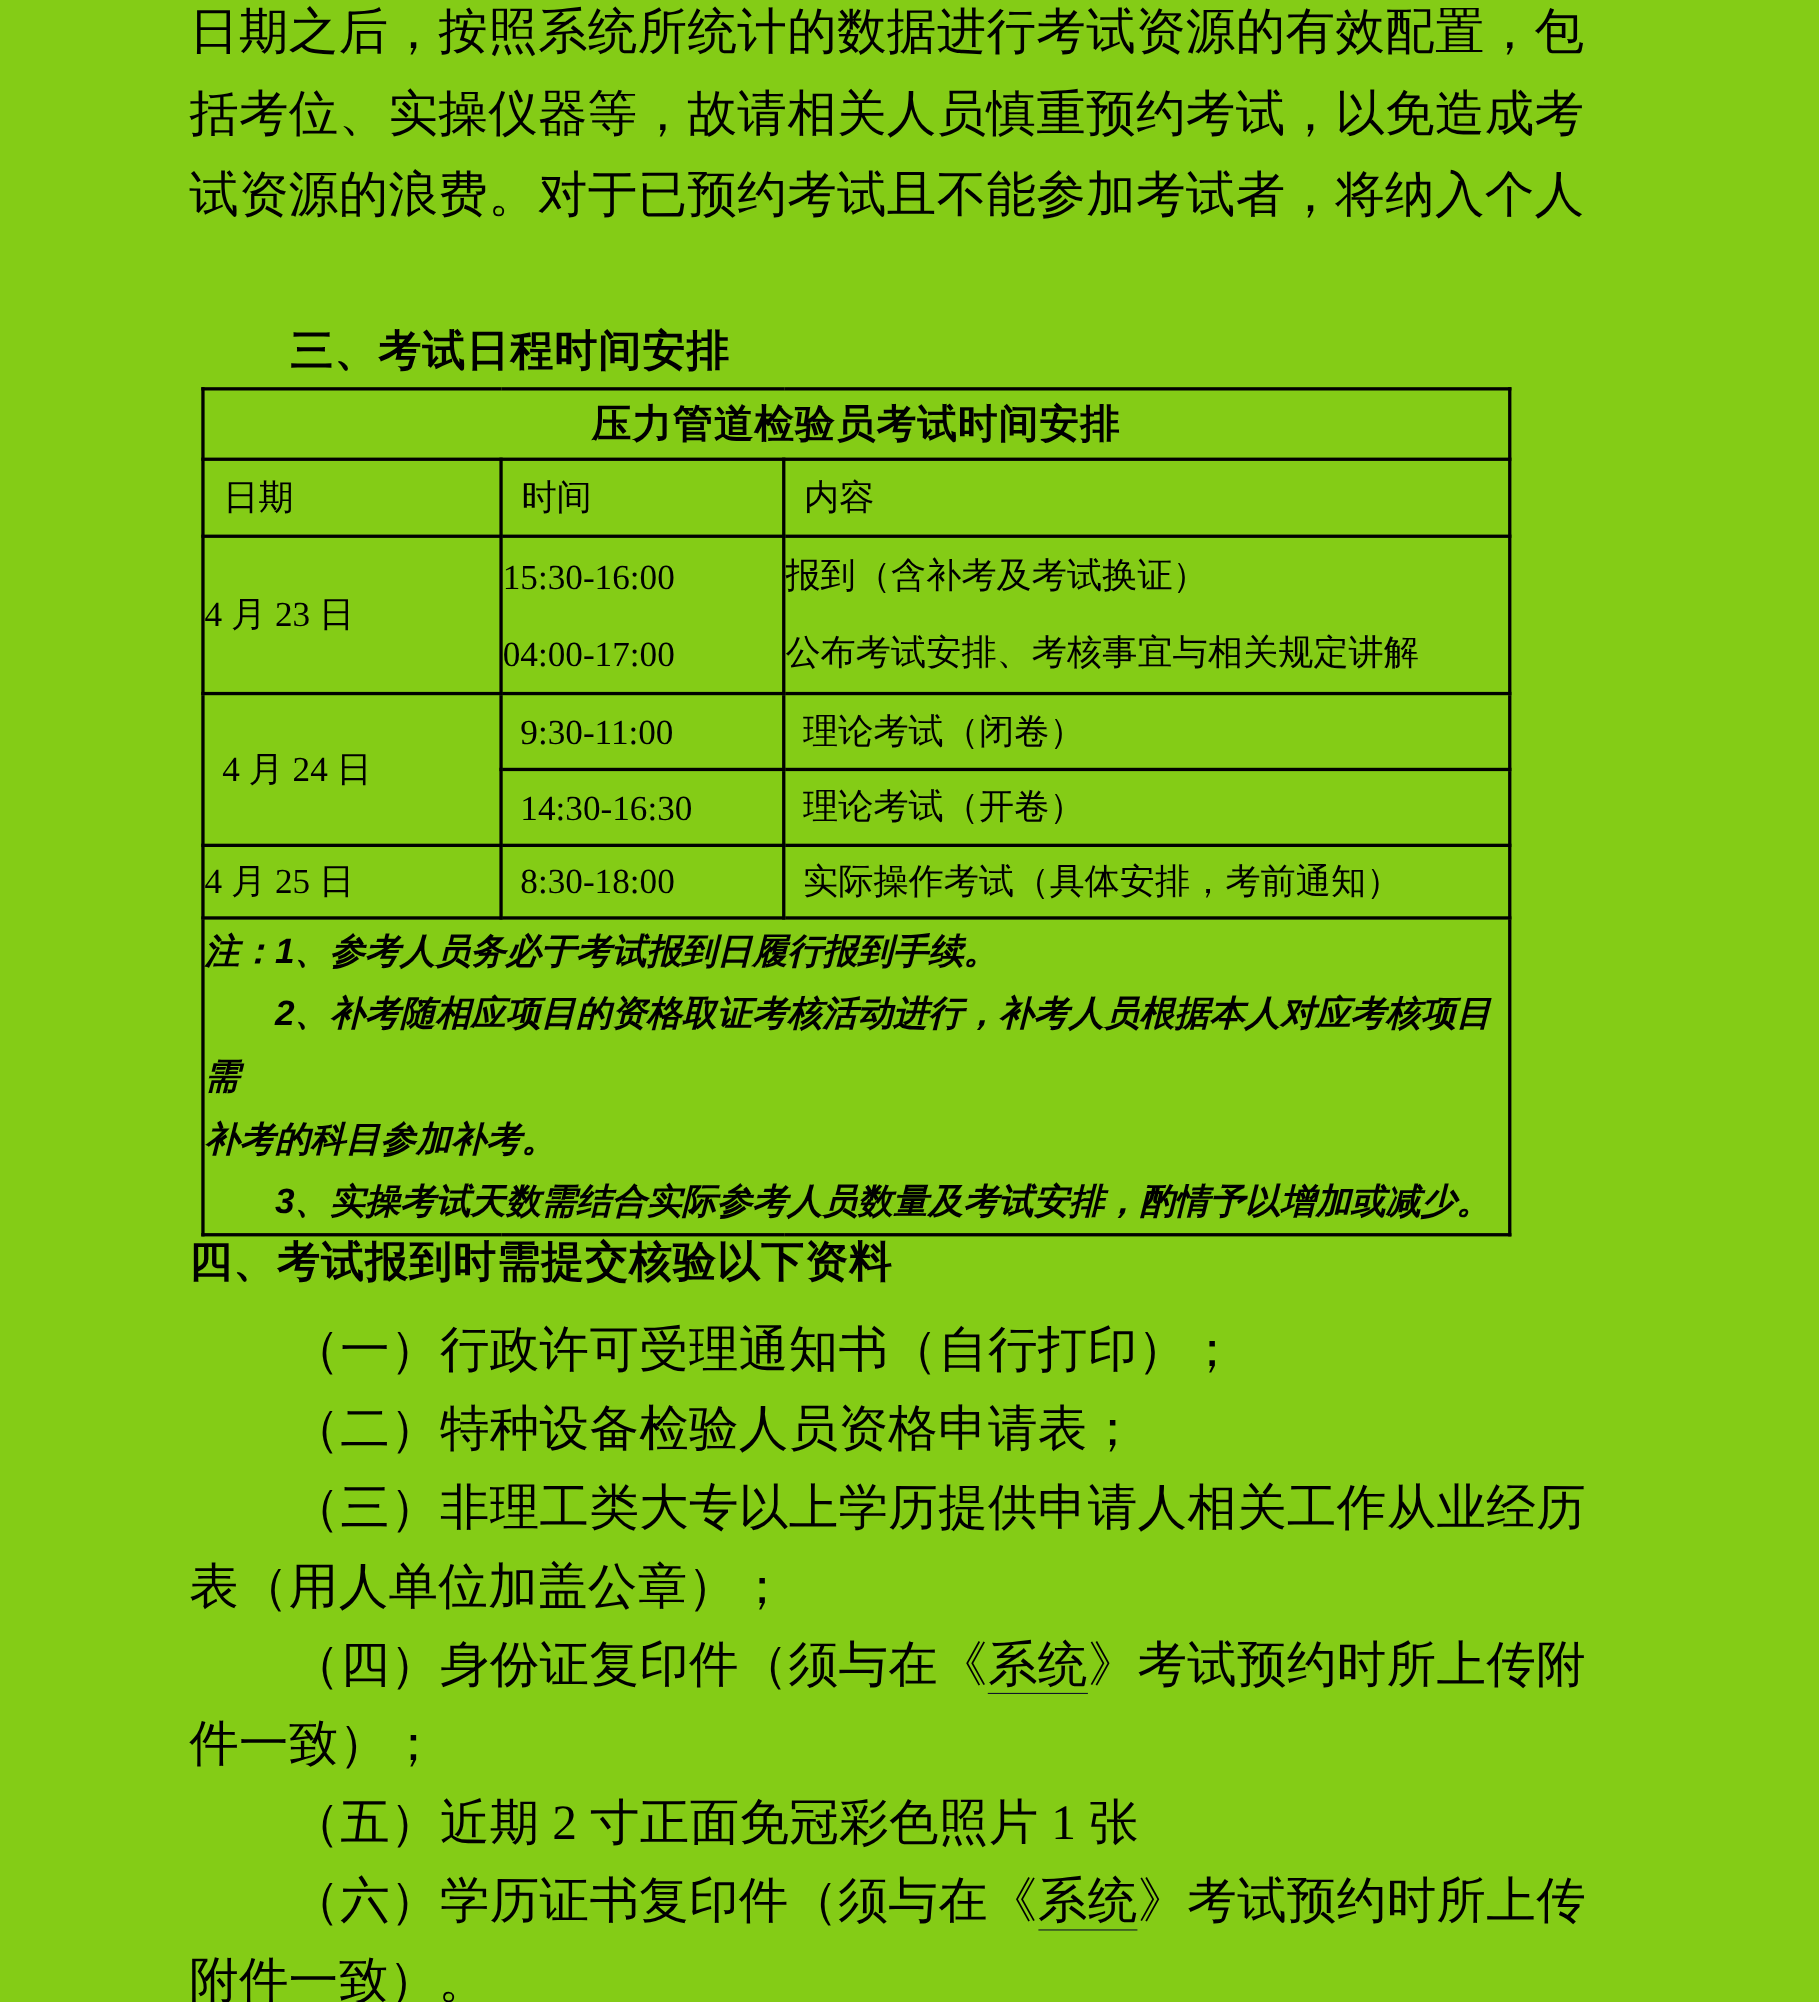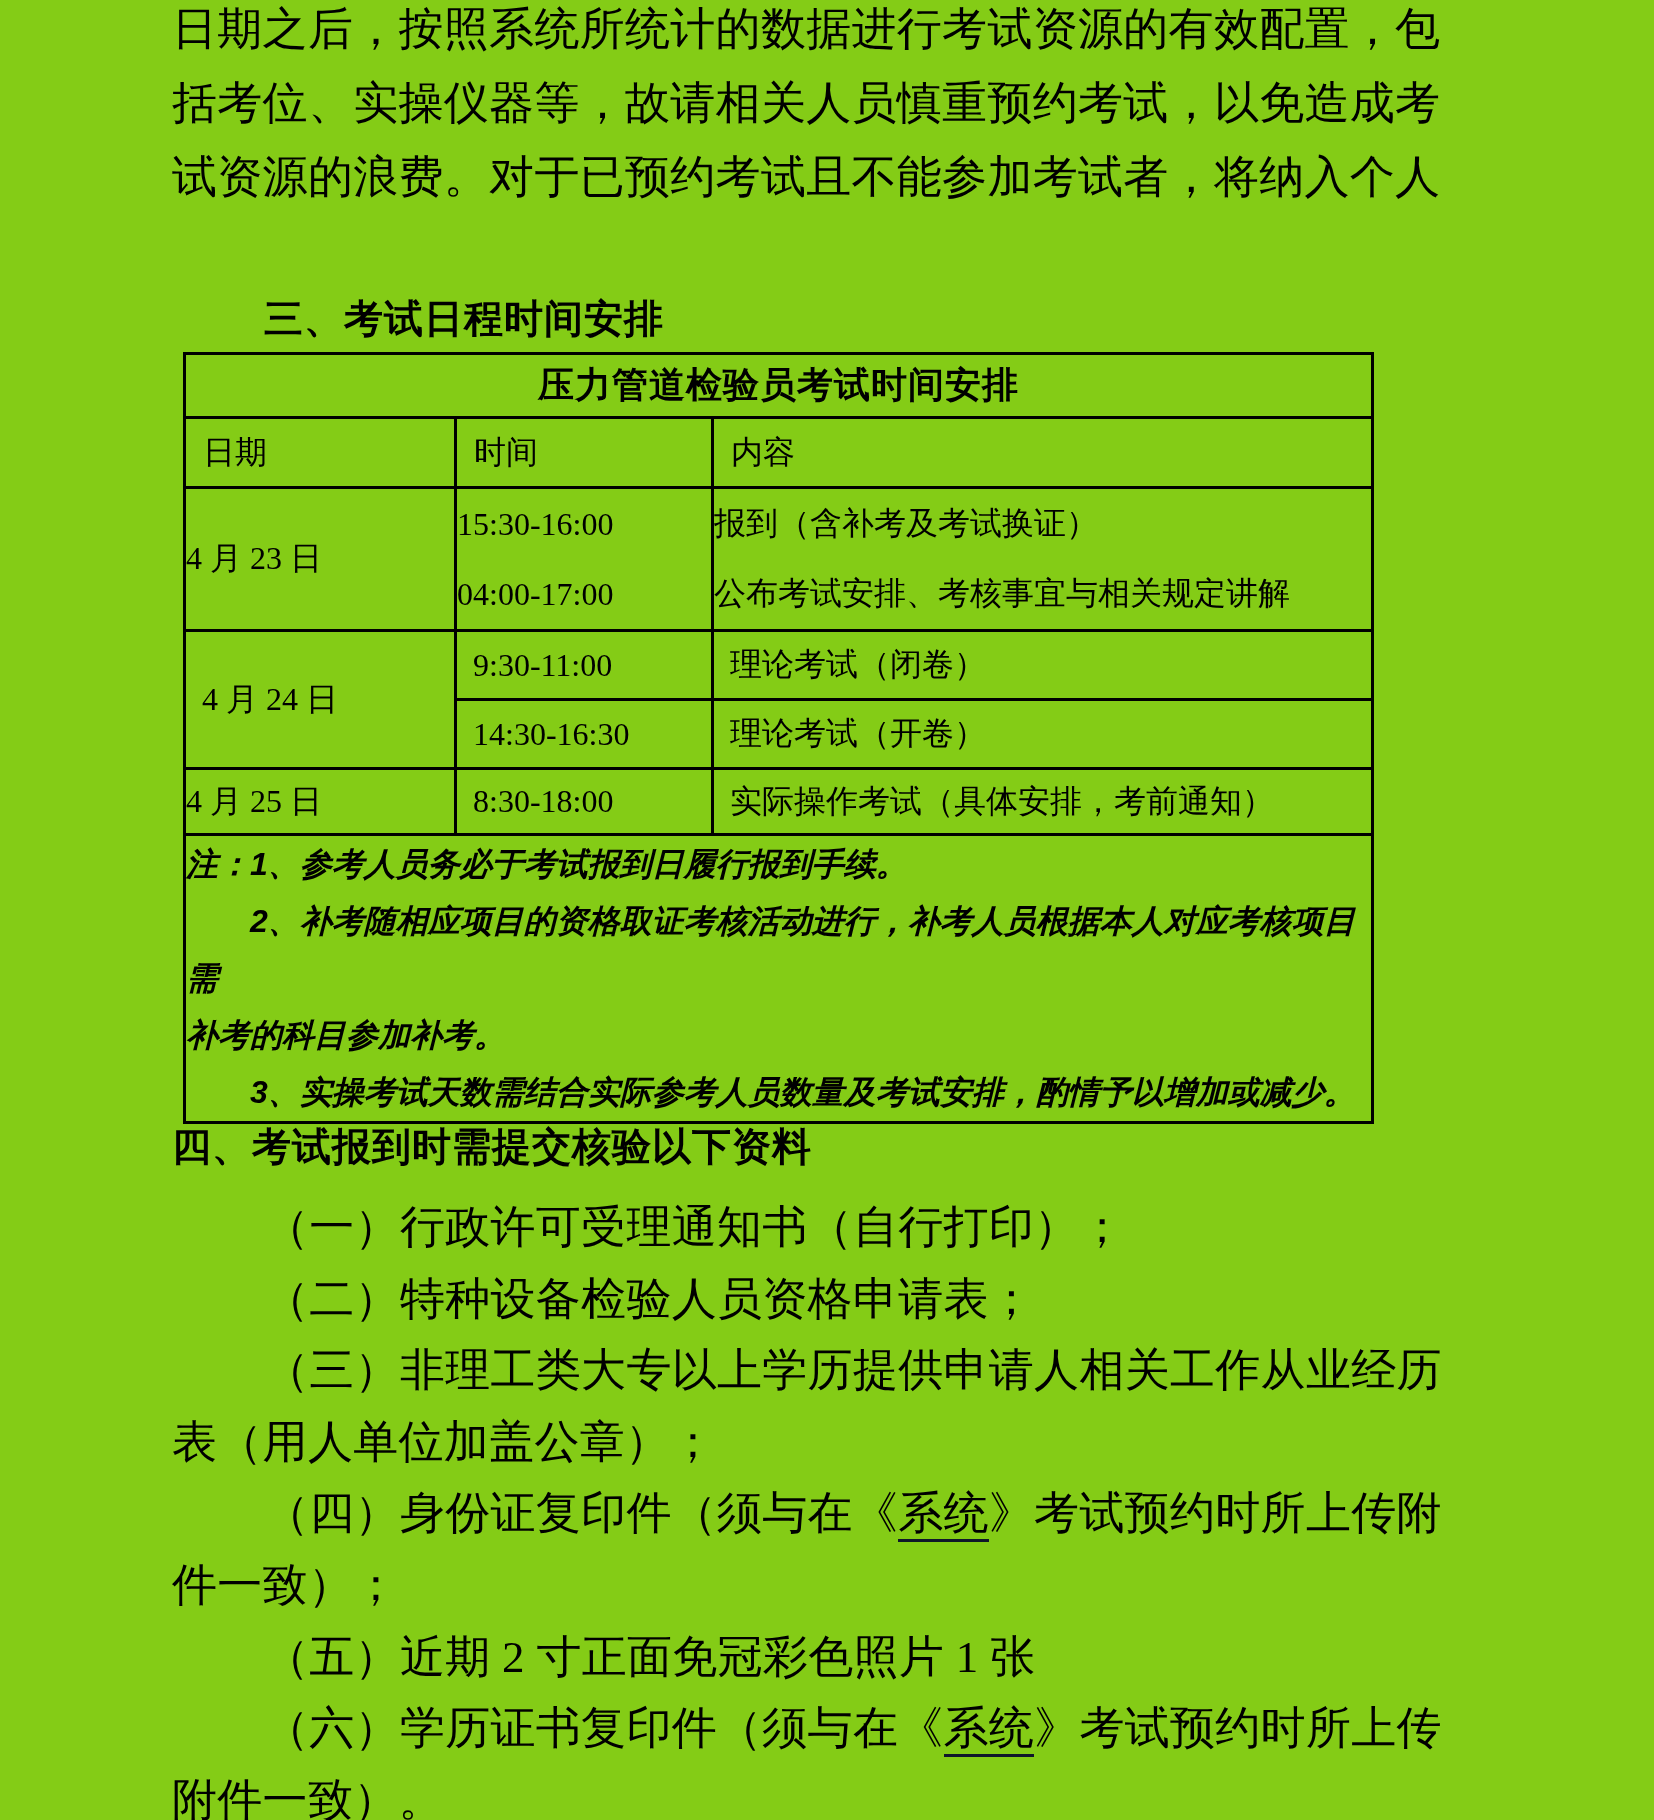--- a/index.html
+++ b/index.html
@@ -90,21 +90,21 @@
   .materials {
     position:absolute;
     left:172px; top:1192px;
     width:1320px;
     font-size:45px;
     line-height:71.6px;
     letter-spacing:0.3px;
     white-space:nowrap;
   }
   .materials .indent2 { padding-left:92px; }
-  .uline { border-bottom:3px solid #0f172a; padding-bottom:1px; }
+  .uline { border-bottom:1px solid #0f172a; padding-bottom:1px; }
 </style>
 </head>
 <body>
 
 <div class="page">
 
   <div class="intro">
     <div>日期之后，按照系统所统计的数据进行考试资源的有效配置，包</div>
     <div>括考位、实操仪器等，故请相关人员慎重预约考试，以免造成考</div>
     <div>试资源的浪费。对于已预约考试且不能参加考试者，将纳入个人</div>

